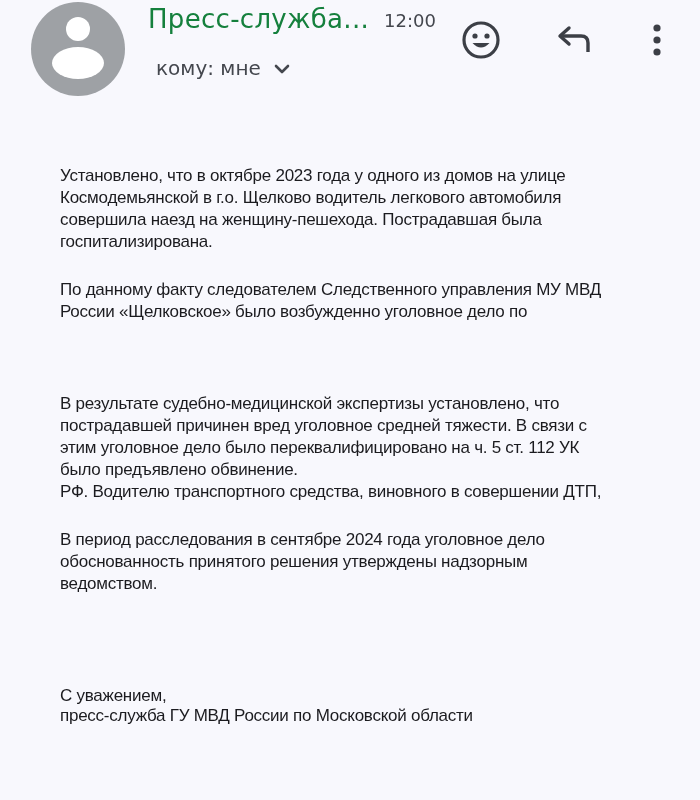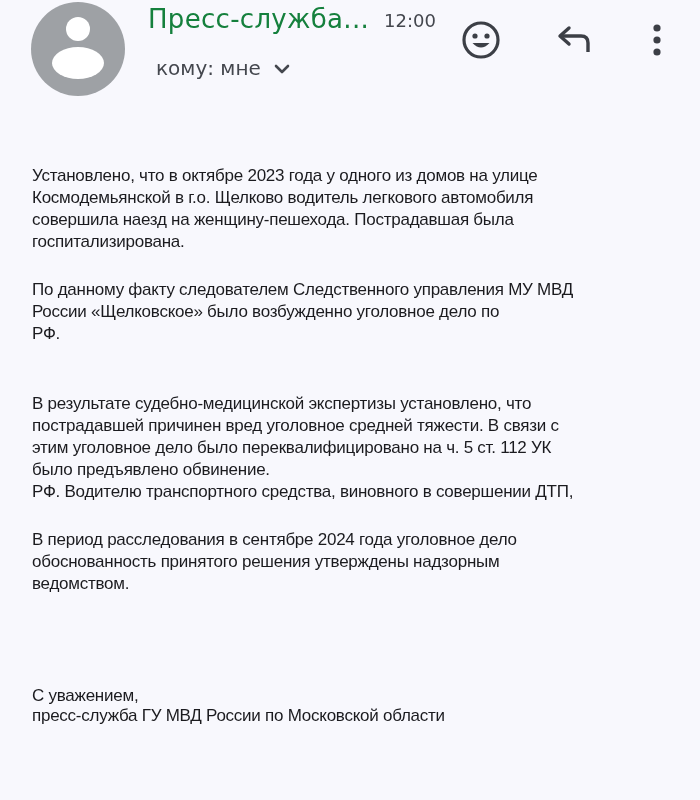--- a/index.html
+++ b/index.html
@@ -52,21 +52,21 @@
     font-size: 17px; line-height: 22px; color: #1b1b1f;
     transform-origin: left top;
   }
   .content p { margin: 0; }
   .p1 { position: absolute; top: 0; }
   .p2 { position: absolute; top: 114px; }
   .p3 { position: absolute; top: 228px; }
   .p4 { position: absolute; top: 364px; }
   .p5 { position: absolute; top: 520px; }
   .p6 { position: absolute; top: 540px; }
-  .line { display: block; white-space: nowrap; letter-spacing: -0.25px; }
+  .line { display: block; white-space: nowrap; letter-spacing: -0.25px; margin-left: 28px; }
 </style>
 </head>
 <body>
 
 <div class="header">
   <div class="avatar">
     <div class="head"></div>
     <div class="body"></div>
   </div>
   <div class="sender">Пресс-служба...</div>
@@ -112,21 +112,20 @@
 <div class="content">
   <p class="p1">
     <span class="line">Установлено, что в октябре 2023 года у одного из домов на улице</span>
     <span class="line">Космодемьянской в г.о. Щелково водитель легкового автомобиля</span>
     <span class="line">совершила наезд на женщину-пешехода. Пострадавшая была</span>
     <span class="line">госпитализирована.</span>
   </p>
   <p class="p2">
     <span class="line">По данному факту следователем Следственного управления МУ МВД</span>
     <span class="line">России «Щелковское» было возбужденно уголовное дело по</span>
-    <span class="line">РФ.</span>
   </p>
   <p class="p3">
     <span class="line">В результате судебно-медицинской экспертизы установлено, что</span>
     <span class="line">пострадавшей причинен вред уголовное средней тяжести. В связи с</span>
     <span class="line">этим уголовное дело было переквалифицировано на ч. 5 ст. 112 УК</span>
     <span class="line">было предъявлено обвинение.</span>
     <span class="line">РФ. Водителю транспортного средства, виновного в совершении ДТП,</span>
   </p>
   <p class="p4">
     <span class="line">В период расследования в сентябре 2024 года уголовное дело</span>

